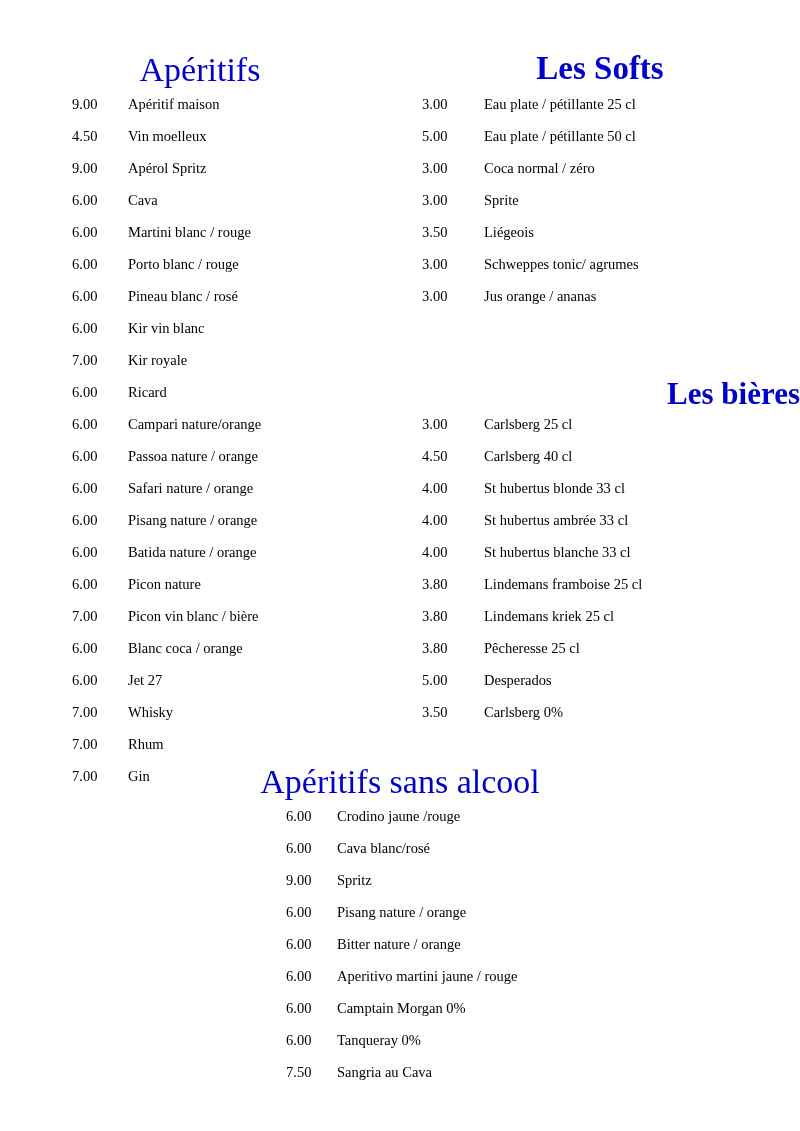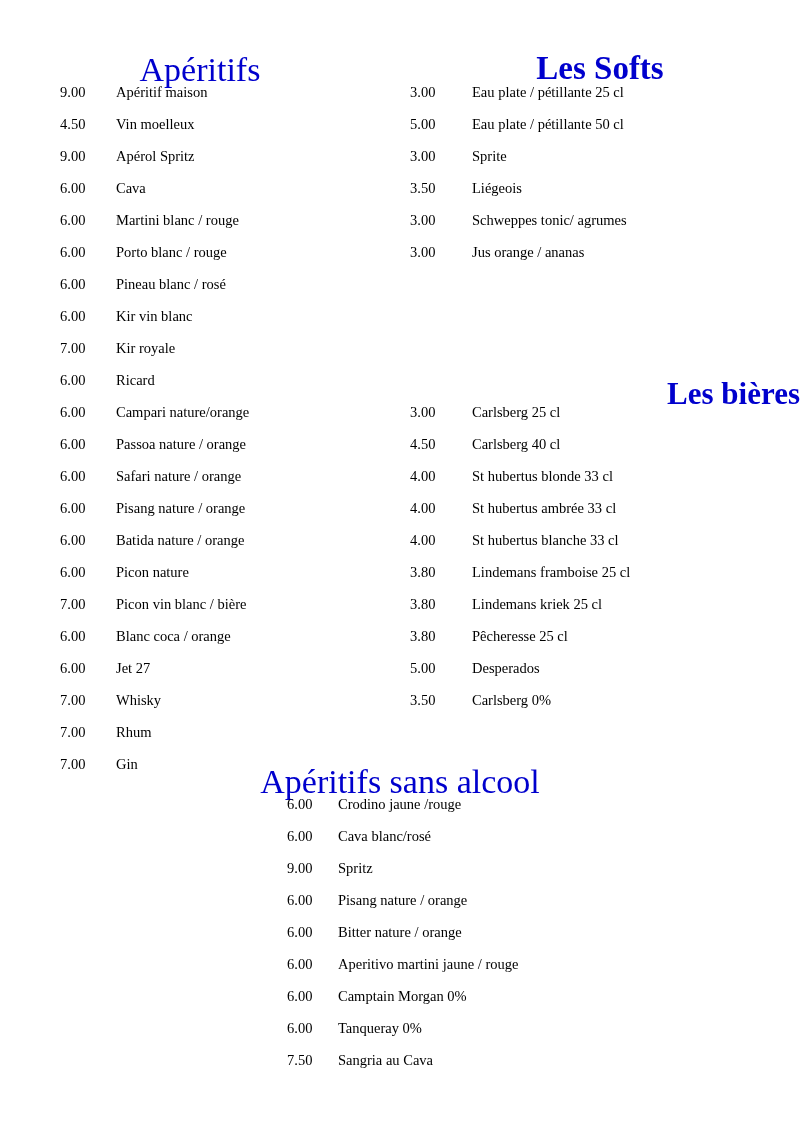--- a/index.html
+++ b/index.html
@@ -57,21 +57,21 @@
     top: 742px;
     width: 520px;
     text-align: center;
     font-size: 34px;
     font-weight: normal;
   }
 
   
   .menu-list {
     position: absolute;
-    margin: 0;
+    margin: 12px;
     padding: 0;
     list-style: none;
   }
   .menu-row {
     display: block;
     height: 32px;
     line-height: 32px;
     white-space: nowrap;
     font-size: 14.5px;
   }
@@ -99,21 +99,21 @@
   }
   .list-softs .item-name { margin-left: 16px; text-align: right; }
 
   .list-bieres {
     left: 410px;
     top: 396px;
   }
   .list-bieres .item-name { margin-left: 16px; }
 
   .list-sans-alcool {
-    left: 287px;
+    left: 274px;
     top: 788px;
   }
   .list-sans-alcool .item-name { margin-left: 5px; }
 </style>
 </head>
 <body>
 
 <div class="page">
 
   <h1 class="section-heading heading-aperitifs">Apéritifs</h1>
@@ -139,20 +139,21 @@
       <li class="menu-row"><span class="price">6.00</span><span class="item-name">Jet 27</span></li>
       <li class="menu-row"><span class="price">7.00</span><span class="item-name">Whisky</span></li>
       <li class="menu-row"><span class="price">7.00</span><span class="item-name">Rhum</span></li>
       <li class="menu-row"><span class="price">7.00</span><span class="item-name">Gin</span></li>
     </ul>
 
   <h1 class="section-heading heading-softs">Les Softs</h1>
   <ul class="menu-list list-softs">
       <li class="menu-row"><span class="price">3.00</span><span class="item-name">Eau plate / pétillante 25 cl</span></li>
       <li class="menu-row"><span class="price">5.00</span><span class="item-name">Eau plate / pétillante 50 cl</span></li>
+      <li class="menu-row"><span class="price">3.00</span><span class="item-name">Coca normal / zéro</span></li>
       <li class="menu-row"><span class="price">3.00</span><span class="item-name">Sprite</span></li>
       <li class="menu-row"><span class="price">3.50</span><span class="item-name">Liégeois</span></li>
       <li class="menu-row"><span class="price">3.00</span><span class="item-name">Schweppes tonic/ agrumes</span></li>
       <li class="menu-row"><span class="price">3.00</span><span class="item-name">Jus orange / ananas</span></li>
     </ul>
 
   <h1 class="section-heading heading-bieres">Les bières</h1>
   <ul class="menu-list list-bieres">
       <li class="menu-row"><span class="price">3.00</span><span class="item-name">Carlsberg 25 cl</span></li>
       <li class="menu-row"><span class="price">4.50</span><span class="item-name">Carlsberg 40 cl</span></li>

